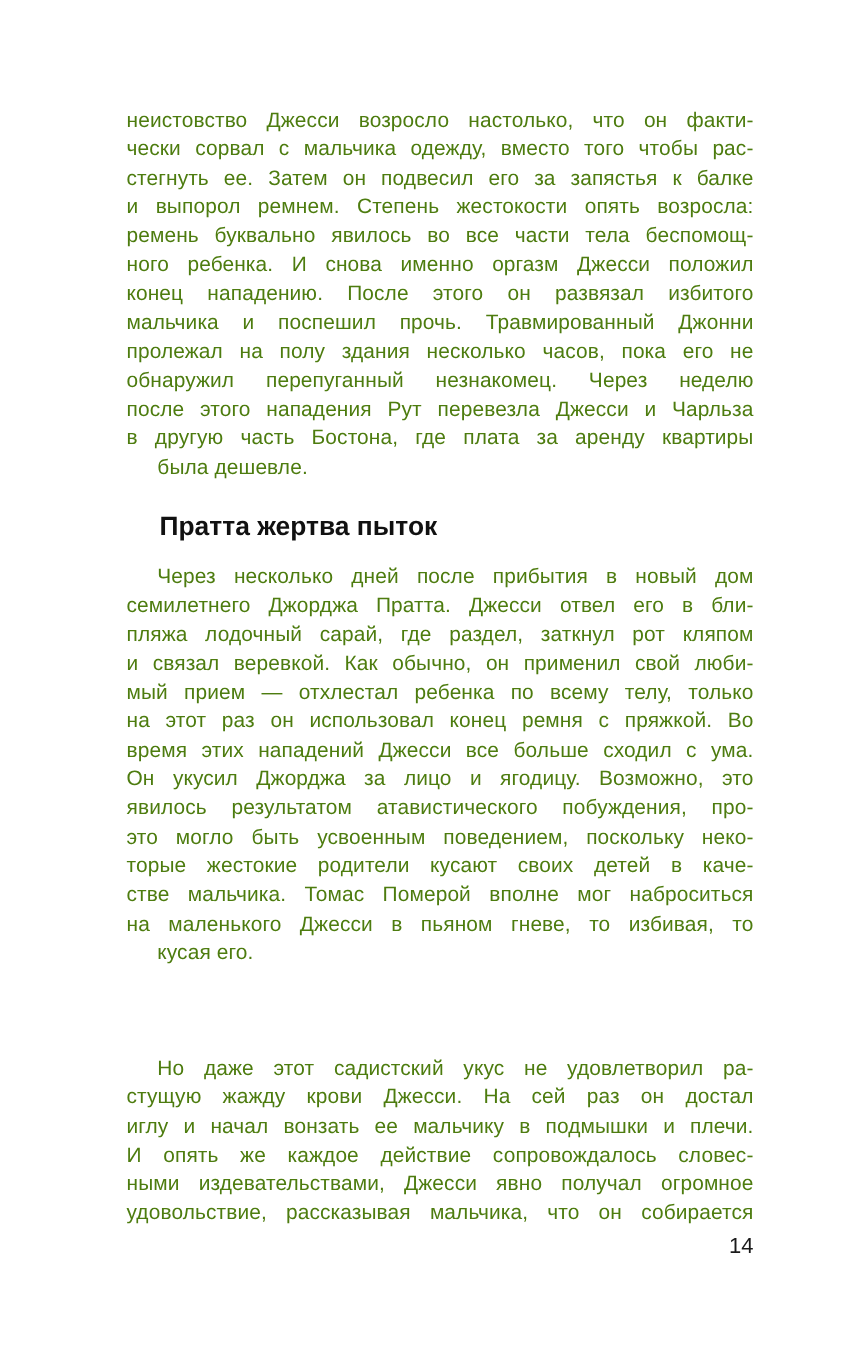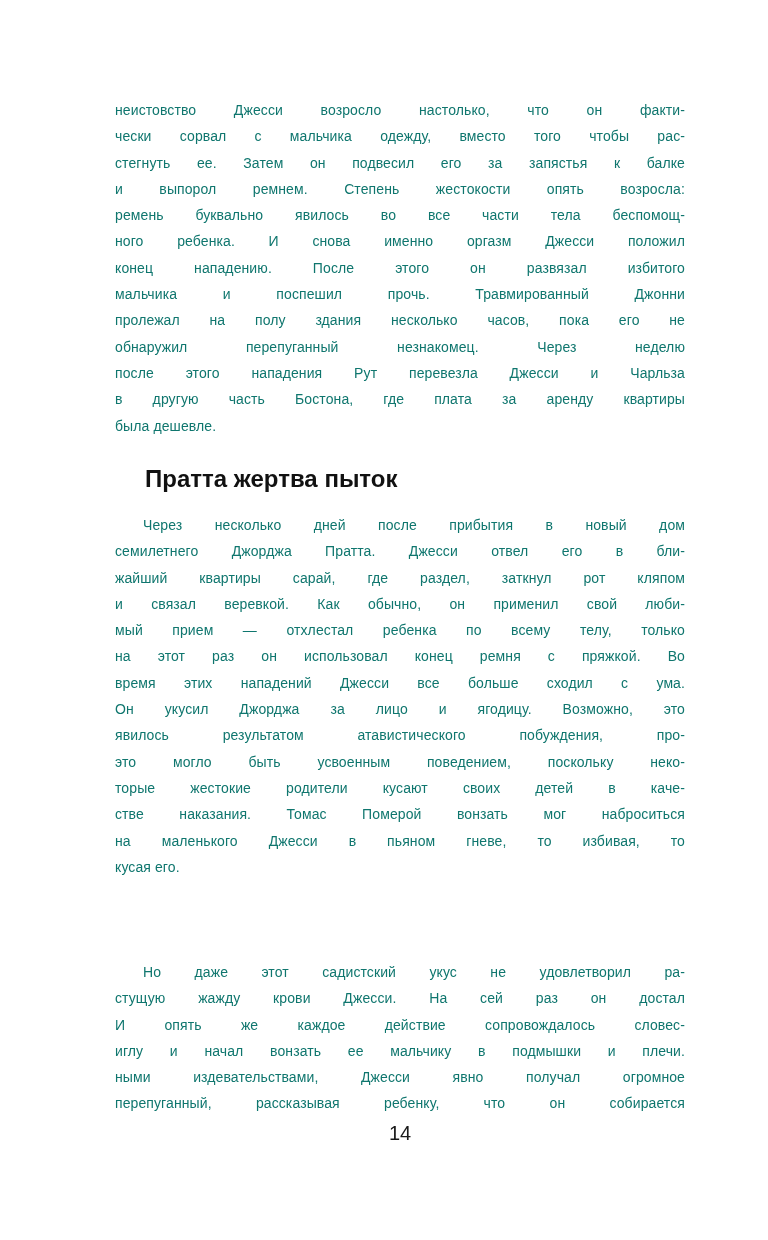--- a/index.html
+++ b/index.html
@@ -22,33 +22,34 @@
   .text-column {
     position: absolute;
     left: 115px;
     width: 570px;
     top: 0;
   }
   .para {
     position: absolute;
     left: 0;
     width: 570px;
-    color: #0f766e;
-    font-size: 14px;
+    color: #4d7c0f;
+    font-size: 19px;
     font-weight: 400;
   }
   .line {
     line-height: 26.3px;
     text-align: justify;
     text-align-last: justify;
     white-space: nowrap;
     letter-spacing: 0.1px;
   }
   .line.last {
     text-align-last: left;
+    margin-left: 28px;
   }
   .line.indent {
     text-indent: 28px;
   }
   .heading {
     position: absolute;
     left: 0;
     width: 570px;
     margin: 0;
     padding-left: 30px;
@@ -56,21 +57,21 @@
     color: #111111;
     font-size: 24px;
     font-weight: 700;
     line-height: 26px;
     text-align: left;
   }
   .page-number {
     position: absolute;
     left: 115px;
     width: 570px;
-    text-align: center;
+    text-align: right;
     color: #1a1a1a;
     font-size: 20px;
     line-height: 24px;
     top: 1121px;
   }
 </style>
 </head>
 <body>
 
 <div class="page">
@@ -87,36 +88,36 @@
         <div class="line">пролежал на полу здания несколько часов, пока его не</div>
         <div class="line">обнаружил перепуганный незнакомец. Через неделю</div>
         <div class="line">после этого нападения Рут перевезла Джесси и Чарльза</div>
         <div class="line">в другую часть Бостона, где плата за аренду квартиры</div>
         <div class="line last">была дешевле.</div>
       </div>
     <h2 class="heading" style="top: 466px;">Пратта жертва пыток</h2>
     <div class="para" style="top: 512px;">
         <div class="line indent">Через несколько дней после прибытия в новый дом</div>
         <div class="line">семилетнего Джорджа Пратта. Джесси отвел его в бли-</div>
-        <div class="line">жайший квартиры сарай, где раздел, заткнул рот кляпом</div>
+        <div class="line">пляжа лодочный сарай, где раздел, заткнул рот кляпом</div>
         <div class="line">и связал веревкой. Как обычно, он применил свой люби-</div>
         <div class="line">мый прием — отхлестал ребенка по всему телу, только</div>
         <div class="line">на этот раз он использовал конец ремня с пряжкой. Во</div>
         <div class="line">время этих нападений Джесси все больше сходил с ума.</div>
         <div class="line">Он укусил Джорджа за лицо и ягодицу. Возможно, это</div>
         <div class="line">явилось результатом атавистического побуждения, про-</div>
         <div class="line">это могло быть усвоенным поведением, поскольку неко-</div>
         <div class="line">торые жестокие родители кусают своих детей в каче-</div>
-        <div class="line">стве наказания. Томас Померой вонзать мог наброситься</div>
+        <div class="line">стве мальчика. Томас Померой вполне мог наброситься</div>
         <div class="line">на маленького Джесси в пьяном гневе, то избивая, то</div>
         <div class="line last">кусая его.</div>
       </div>
     <div class="para" style="top: 959px;">
         <div class="line indent">Но даже этот садистский укус не удовлетворил ра-</div>
         <div class="line">стущую жажду крови Джесси. На сей раз он достал</div>
+        <div class="line">иглу и начал вонзать ее мальчику в подмышки и плечи.</div>
         <div class="line">И опять же каждое действие сопровождалось словес-</div>
-        <div class="line">иглу и начал вонзать ее мальчику в подмышки и плечи.</div>
         <div class="line">ными издевательствами, Джесси явно получал огромное</div>
-        <div class="line">перепуганный, рассказывая ребенку, что он собирается</div>
+        <div class="line">удовольствие, рассказывая мальчика, что он собирается</div>
       </div>
   </div>
   <div class="page-number">14</div>
 </div>
 
 </body></html>

